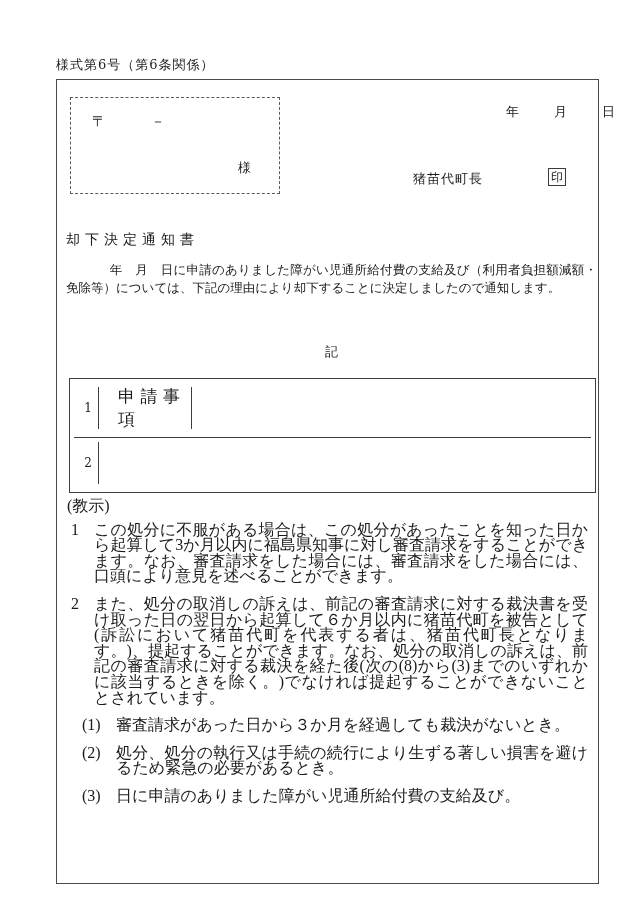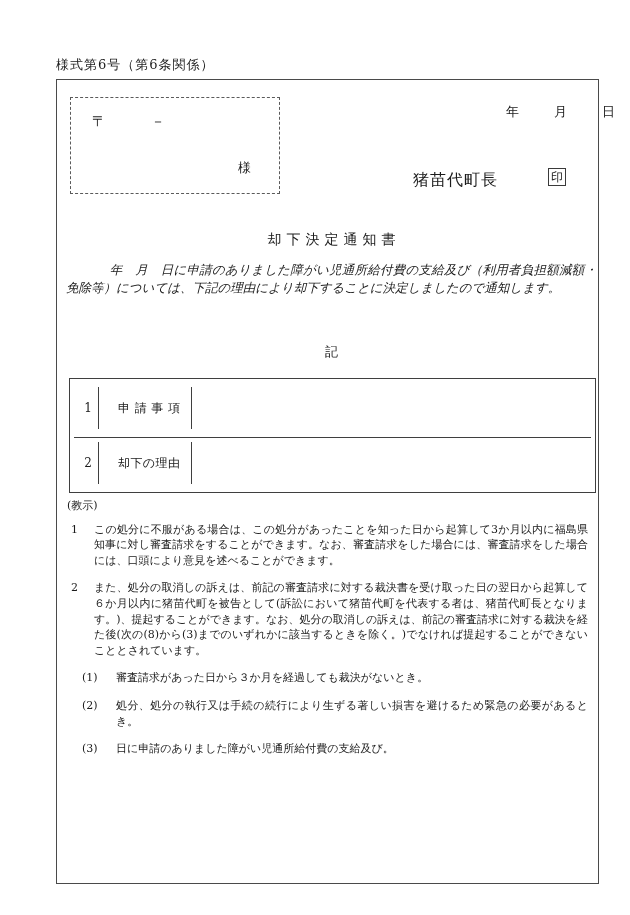--- a/index.html
+++ b/index.html
@@ -37,39 +37,39 @@
   }
   
   .date-line {
     position: absolute; left: 441px; top: 15px;
     display: flex; gap: 27px;
     font-size: 13px;
   }
   
   .issuer-line {
     position: absolute; left: 352px; top: 86px;
-    font-size: 16px; letter-spacing: 1px;
+    font-size: 13px; letter-spacing: 1px;
   }
   .seal {
     position: absolute; left: 487px; top: 84px;
     width: 18px; height: 18px;
     border: 1px solid #3a3a3a;
     font-size: 12px; line-height: 16px; text-align: center;
   }
   
   .doc-title {
     position: absolute; left: 0; top: 147px; width: 100%;
-    text-align: center;
+    text-align: left;
     font-size: 14px; letter-spacing: 5px; text-indent: 5px;
   }
   
   .body-para {
     position: absolute; left: 5px; top: 177px; width: 531px;
     font-size: 12.5px; line-height: 18px;
-    text-align: justify; text-indent: 3.5em; font-style: italic;
+    text-align: justify; text-indent: 3.5em;
   }
   
   .ki-mark {
     position: absolute; left: 0; top: 259px; width: 100%;
     text-align: center; font-size: 13px;
   }
   
   .detail-table {
     position: absolute; left: 8px; top: 294px;
     width: 527px;
@@ -79,31 +79,31 @@
   .t-row + .t-row { border-top: 1px solid #3f3f3f; height: 51px; }
   .cell-no {
     width: 21px; border-right: 1px solid #3f3f3f;
     display: flex; align-items: center; justify-content: center;
     font-size: 12px;
   }
   .cell-label {
     width: 85px; border-right: 1px solid #3f3f3f;
     display: flex; align-items: center;
     padding: 0 7px;
-    font-size: 12px;
+    font-size: 17px;
     justify-content: flex-end;
   }
   .cell-label span {
     width: 100%; text-align: justify; text-align-last: justify;
   }
   .cell-value { flex: 1; }
   
   .notes {
     position: absolute; left: 2px; top: 410px; width: 533px;
-    font-size: 11px; line-height: 15.6px;
+    font-size: 16px; line-height: 15.6px; font-family: Liberation Serif, serif;
   }
   .note-item { display: flex; }
   .note-no { width: 15px; flex: none; }
   .note-text { flex: 1; text-align: justify; }
   .sub-item { display: flex; margin-left: 15px; }
   .sub-no { width: 26px; flex: none; }
   .sub-text { flex: 1; text-align: justify; }
 </style>
 </head>
 <body>
@@ -138,23 +138,20 @@
   <div class="detail-table">
     <div class="t-row">
       <div class="cell-no">1</div>
       <div class="cell-label">
           <span>申請事項</span>
         </div>
       <div class="cell-value"></div>
     </div>
     <div class="t-row">
       <div class="cell-no">2</div>
-      <div class="cell-label">
-          <span>却下の理由</span>
-        </div>
       <div class="cell-value"></div>
     </div>
   </div>
 
   <div class="notes">
     <div>(教示)</div>
     <div class="note-item">
       <span class="note-no">1</span>
       <span class="note-text">この処分に不服がある場合は、この処分があったことを知った日から起算して3か月以内に福島県知事に対し審査請求をすることができます。なお、審査請求をした場合には、審査請求をした場合には、口頭により意見を述べることができます。</span>
     </div>

